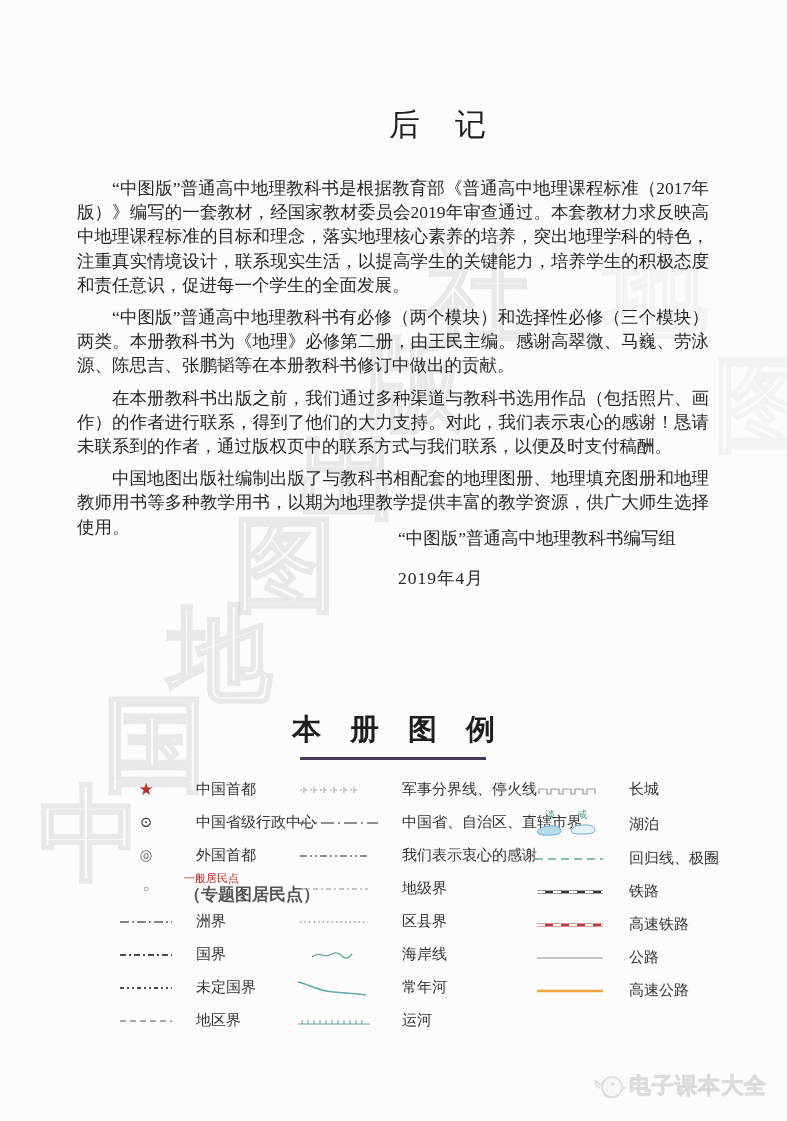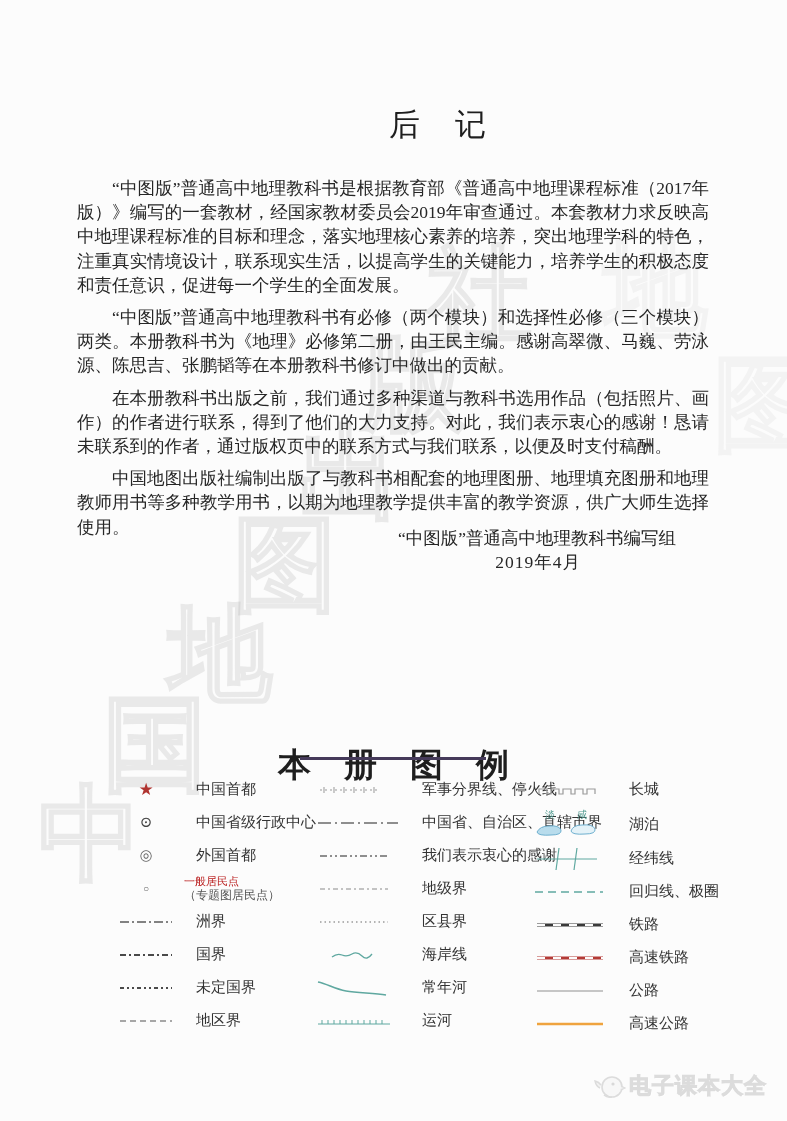--- a/index.html
+++ b/index.html
@@ -24,42 +24,42 @@
     position:absolute;top:104px;left:0;width:100%;text-align:center;
     font-size:31px;font-weight:normal;color:#1e1e1e;letter-spacing:2px;margin-left:45px;
   }
   .body-text{
     position:absolute;left:69px;top:168px;width:648px;
     font-size:17.5px;line-height:24.2px;text-align:justify;color:#262626;
   }
   .body-text p{margin:8px;text-indent:2em;}
   .sig-block{position:absolute;left:398px;top:526px;width:280px;font-size:17.5px;color:#262626;}
   .sig-line{white-space:nowrap;}
-  .sig-date{text-align:center;margin-top:0;letter-spacing:1px;}
+  .sig-date{text-align:left;margin-top:16px;letter-spacing:1px;}
   
   .legend-title{
-    position:absolute;top:743px;left:0;width:100%;text-align:center;
-    font-size:33px;font-weight:bold;color:#1e1e1e;
+    position:absolute;top:710px;left:0;width:100%;text-align:center;
+    font-size:29px;font-weight:bold;color:#1e1e1e;
   }
   .legend-underline{
     position:absolute;top:757px;left:300px;width:186px;height:3px;background:#453a5a;
   }
   .legend-col{position:absolute;top:773px;}
   .col-1{left:118px;width:198px;}
-  .col-2{left:316px;width:218px;}
+  .col-2{left:296px;width:218px;}
   .col-3{left:533px;width:220px;}
   .legend-row{height:33px;display:flex;align-items:center;}
   .sym{flex:0 0 auto;display:flex;align-items:center;justify-content:center;}
   .col-1 .sym{width:56px;}
   .col-2 .sym{width:84px;}
   .col-3 .sym{width:74px;}
   .legend-label{font-size:15px;color:#333;margin-left:22px;white-space:nowrap;line-height:1.1;}
   .label-stack{margin-left:10px;line-height:1.1;}
   .label-stack .main{font-size:11px;color:#b91c1c;white-space:nowrap;}
-  .label-stack .sub{font-size:12px;color:#555;white-space:nowrap;margin-top:2px;}
+  .label-stack .sub{font-size:17px;color:#555;white-space:nowrap;margin-top:2px;font-weight:bold;}
   .glyph-star{color:#b03430;font-size:17px;line-height:1;}
   .glyph-circledot{color:#444;font-size:15px;line-height:1;}
   .glyph-bullseye{color:#666;font-size:15px;line-height:1;}
   .glyph-dot{color:#666;font-size:10px;line-height:1;}
   svg{display:block;}
   
   .brand{
     position:absolute;left:592px;top:1064px;height:44px;
     display:flex;align-items:center;gap:1px;z-index:1;
   }
@@ -251,30 +251,20 @@
         <text x="12" y="10" font-size="10" fill="#4f9a8f">淡</text>
         <text x="44" y="10" font-size="10" fill="#4f9a8f">咸</text>
         <path d="M4 24 q3 -6 12 -6 q10 -1 12 4 q1 5 -10 5 q-13 1 -14 -3 z" fill="#b8dcec" stroke="#6fb0cf" stroke-width="1"></path>
         <path d="M38 23 q2 -6 11 -6 q11 -1 13 4 q1 5 -10 5 q-13 1 -14 -3 z" fill="#e4f2f8" stroke="#6fb0cf" stroke-width="1"></path>
       </svg>
         </span>
       <span class="legend-label">湖泊</span>
     </div>
     <div class="legend-row">
       <span class="sym">
-          <svg width="74" height="24" viewBox="0 0 74 24">
-            <line x1="4" y1="12" x2="64" y2="12" stroke="#5fa8a0" stroke-width="1.2"></line>
-            <line x1="26" y1="1" x2="23" y2="23" stroke="#5fa8a0" stroke-width="1.2"></line>
-            <line x1="44" y1="1" x2="41" y2="23" stroke="#5fa8a0" stroke-width="1.2"></line>
-          </svg>
-        </span>
-      <span class="legend-label">经纬线</span>
-    </div>
-    <div class="legend-row">
-      <span class="sym">
           <svg width="74" height="20" viewBox="0 0 74 20">
             <line x1="2" y1="10" x2="70" y2="10" stroke="#5fa8a0" stroke-width="1.4" stroke-dasharray="8 5"></line>
           </svg>
         </span>
       <span class="legend-label">回归线、极圈</span>
     </div>
     <div class="legend-row">
       <span class="sym">
           <svg width="74" height="20" viewBox="0 0 74 20">
             <line x1="4" y1="10" x2="70" y2="10" stroke="#3a3a3a" stroke-width="3.2"></line>

